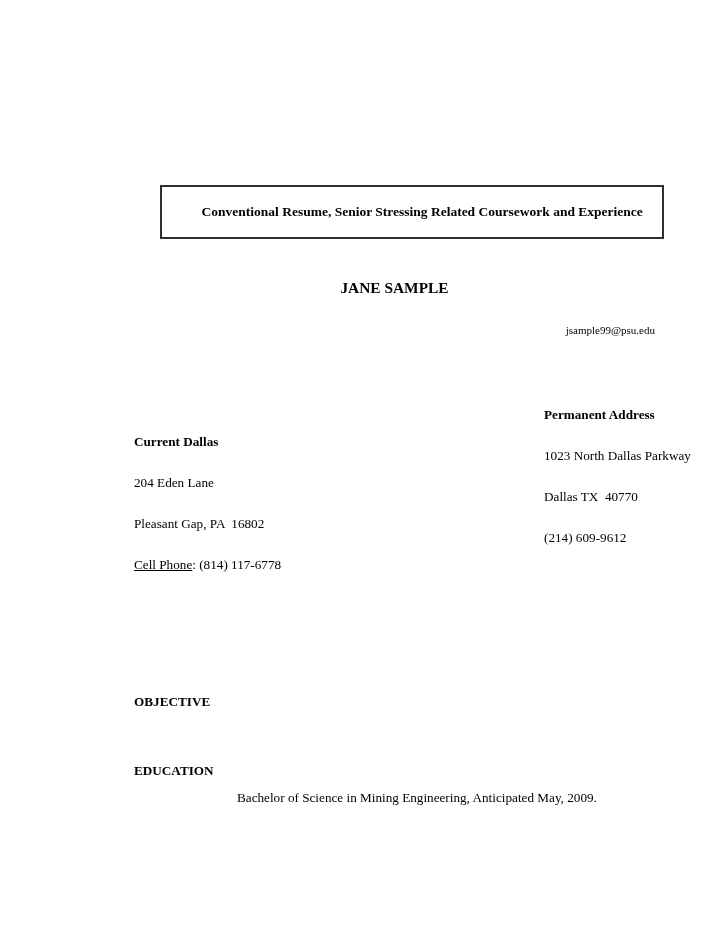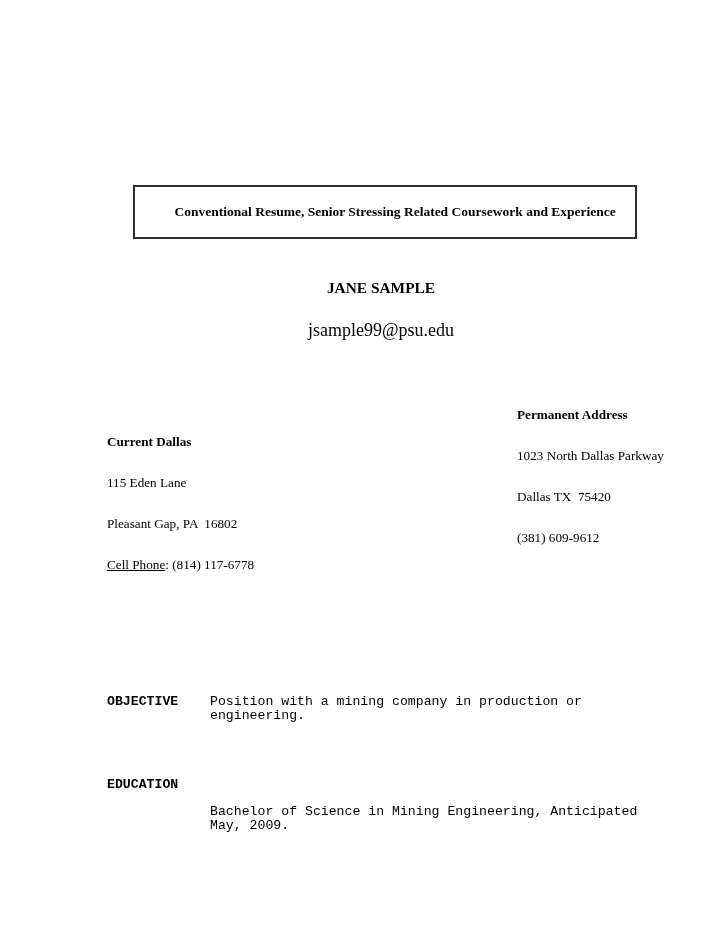--- a/index.html
+++ b/index.html
@@ -7,20 +7,21 @@
   .page {
     position:relative;
     width:728px; height:943px;
     background:#ffffff;
     color:#000;
     font-family:"Liberation Serif","DejaVu Serif",serif;
     font-size:13.2px;
     line-height:13.7px;
     overflow:hidden;
     white-space:pre-wrap;
+    padding-left:27px;
   }
   .content {
     padding:116px 73px 0 107px;
   }
   .banner {
     width:504px;
     margin-left:26px;
     border:2px solid #2f2f2f;
     text-align:center;
     font-weight:bold;
@@ -28,65 +29,64 @@
     line-height:15px;
     padding:2px 2px 3px 2px;
   }
   .name {
     text-align:center;
     font-weight:bold;
     font-size:15.4px;
     line-height:16px;
   }
   .email {
-    text-align:center;
-    font-size:18px;
+    text-align:right;
+    font-size:11px;
     line-height:14px;
   }
   .addresses { position:relative; margin-top:2px; }
   .addr-right { position:absolute; left:410px; top:0; width:170px; }
   .b { font-weight:bold; }
   .u { text-decoration:underline;margin-top:32px; }
   .row { display:grid; grid-template-columns:103px 1fr; }
-  .gap { margin-top:13.7px;font-family:Liberation Mono, monospace; }
+  .gap { margin-top:13.7px; }
   .lbl { font-weight:bold; }
   .reg { font-weight:normal; }
   .course-grid { display:grid; grid-template-columns:239px 1fr; }
 </style>
 </head>
 <body>
 
 <div class="page">
   <div class="content">
 
     <div class="banner">
       <span>Conventional Resume, Senior Stressing Related Coursework and Experience</span>
     </div>
 
     <div class="name">JANE SAMPLE</div>
     <div class="email">jsample99@psu.edu</div>
 
     <div class="addresses">
       <div>
         <div class="b">Current Dallas</div>
-        <div>115 Eden Lane</div>
+        <div>204 Eden Lane</div>
         <div>Pleasant Gap, PA  16802</div>
         <div><span class="u">Cell Phone</span><span>: (814) 117-6778</span></div>
       </div>
       <div class="addr-right">
         <div class="b">Permanent Address</div>
         <div>1023 North Dallas Parkway</div>
-        <div>Dallas TX  75420</div>
-        <div>(381) 609-9612</div>
+        <div>Dallas TX  40770</div>
+        <div>(214) 609-9612</div>
       </div>
     </div>
 
     <div class="row gap">
       <div class="lbl">OBJECTIVE</div>
-      <div>Position with a mining company in production or engineering.</div>
     </div>
 
     <div class="row gap">
       <div class="lbl">EDUCATION</div>
       <div>
         <div>Bachelor of Science in Mining Engineering, Anticipated May, 2009.</div>
       </div>
     </div>
 
     <div class="row gap">

